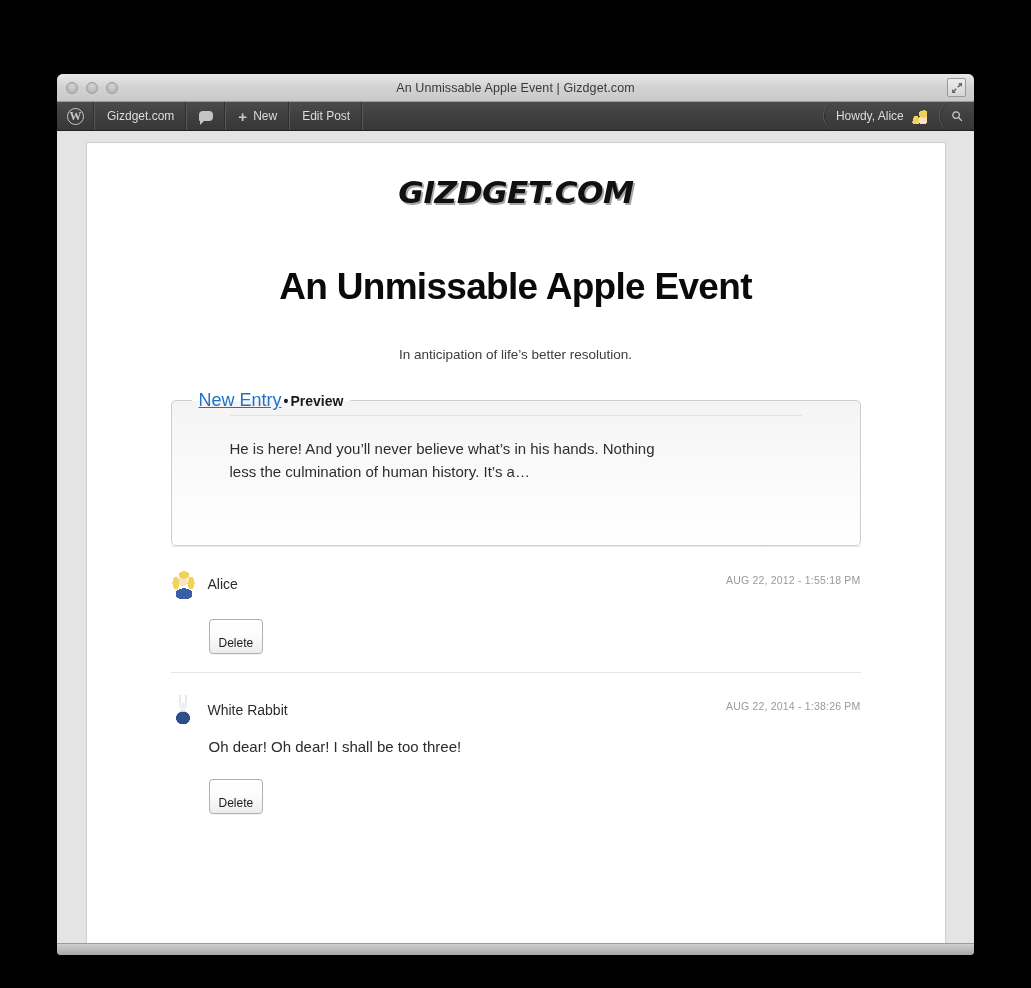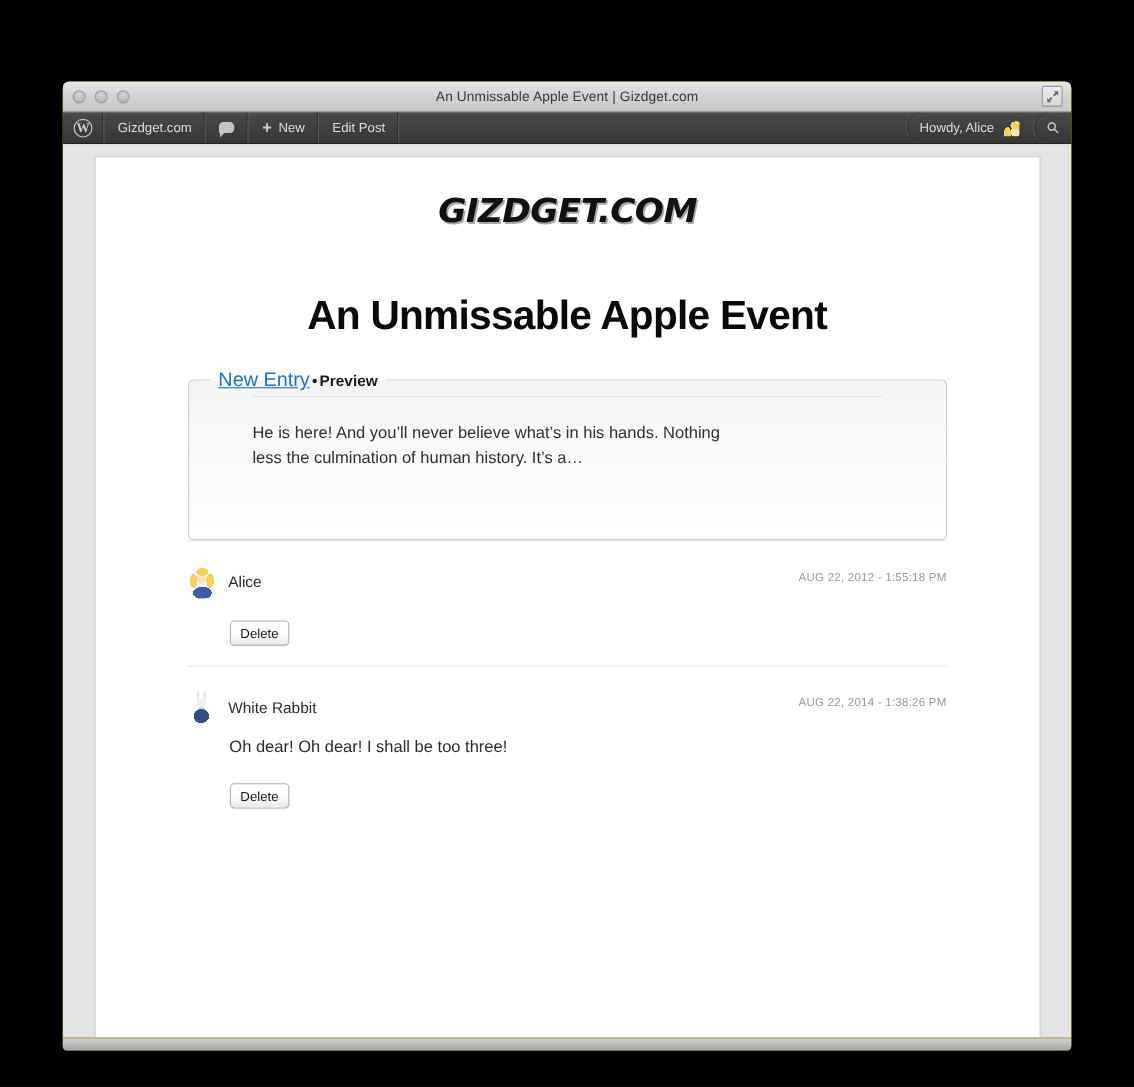--- a/index.html
+++ b/index.html
@@ -292,21 +292,21 @@
     line-height: 1.52;
     color: #2b2b2b;
     max-width: 455px;
   }
   .comment-body em { font-style: italic; }
   .delete-btn {
     margin: 20px 0 0 38px;
     font-family: "Liberation Sans", sans-serif;
     font-size: 12px;
     color: #1a1a1a;
-    padding: 4px 9px 3px 9px;
+    padding: 16px 9px 3px 9px;
     border: 1px solid #b0b0b0;
     border-radius: 4px;
     background: linear-gradient(to bottom, #ffffff 0%, #fdfdfd 45%, #ececec 100%);
     box-shadow: 0 1px 0 rgba(0,0,0,0.06);
     cursor: default;
   }
 
   
   .av-alice {
     background:
@@ -373,20 +373,21 @@
       <span class="search-glyph">⚲</span>
     </div>
   </div>
 
   <div class="viewport">
     <div class="sheet">
 
       <div class="site-logo">GIZDGET.COM</div>
 
       <h1 class="post-title">An Unmissable Apple Event</h1>
+      <p class="post-sub">In anticipation of life’s better resolution.</p>
 
       <fieldset class="preview-fieldset">
         <legend class="preview-legend">
           <a class="legend-link" href="#">New Entry</a><span class="legend-dot">•</span><span class="legend-active">Preview</span>
         </legend>
         <div class="preview-inner">
           <div class="preview-rule"></div>
           <div class="preview-text">He is here! And you’ll never believe what’s in his hands. Nothing less the culmination of human history. It’s a…</div>
         </div>
       </fieldset>

